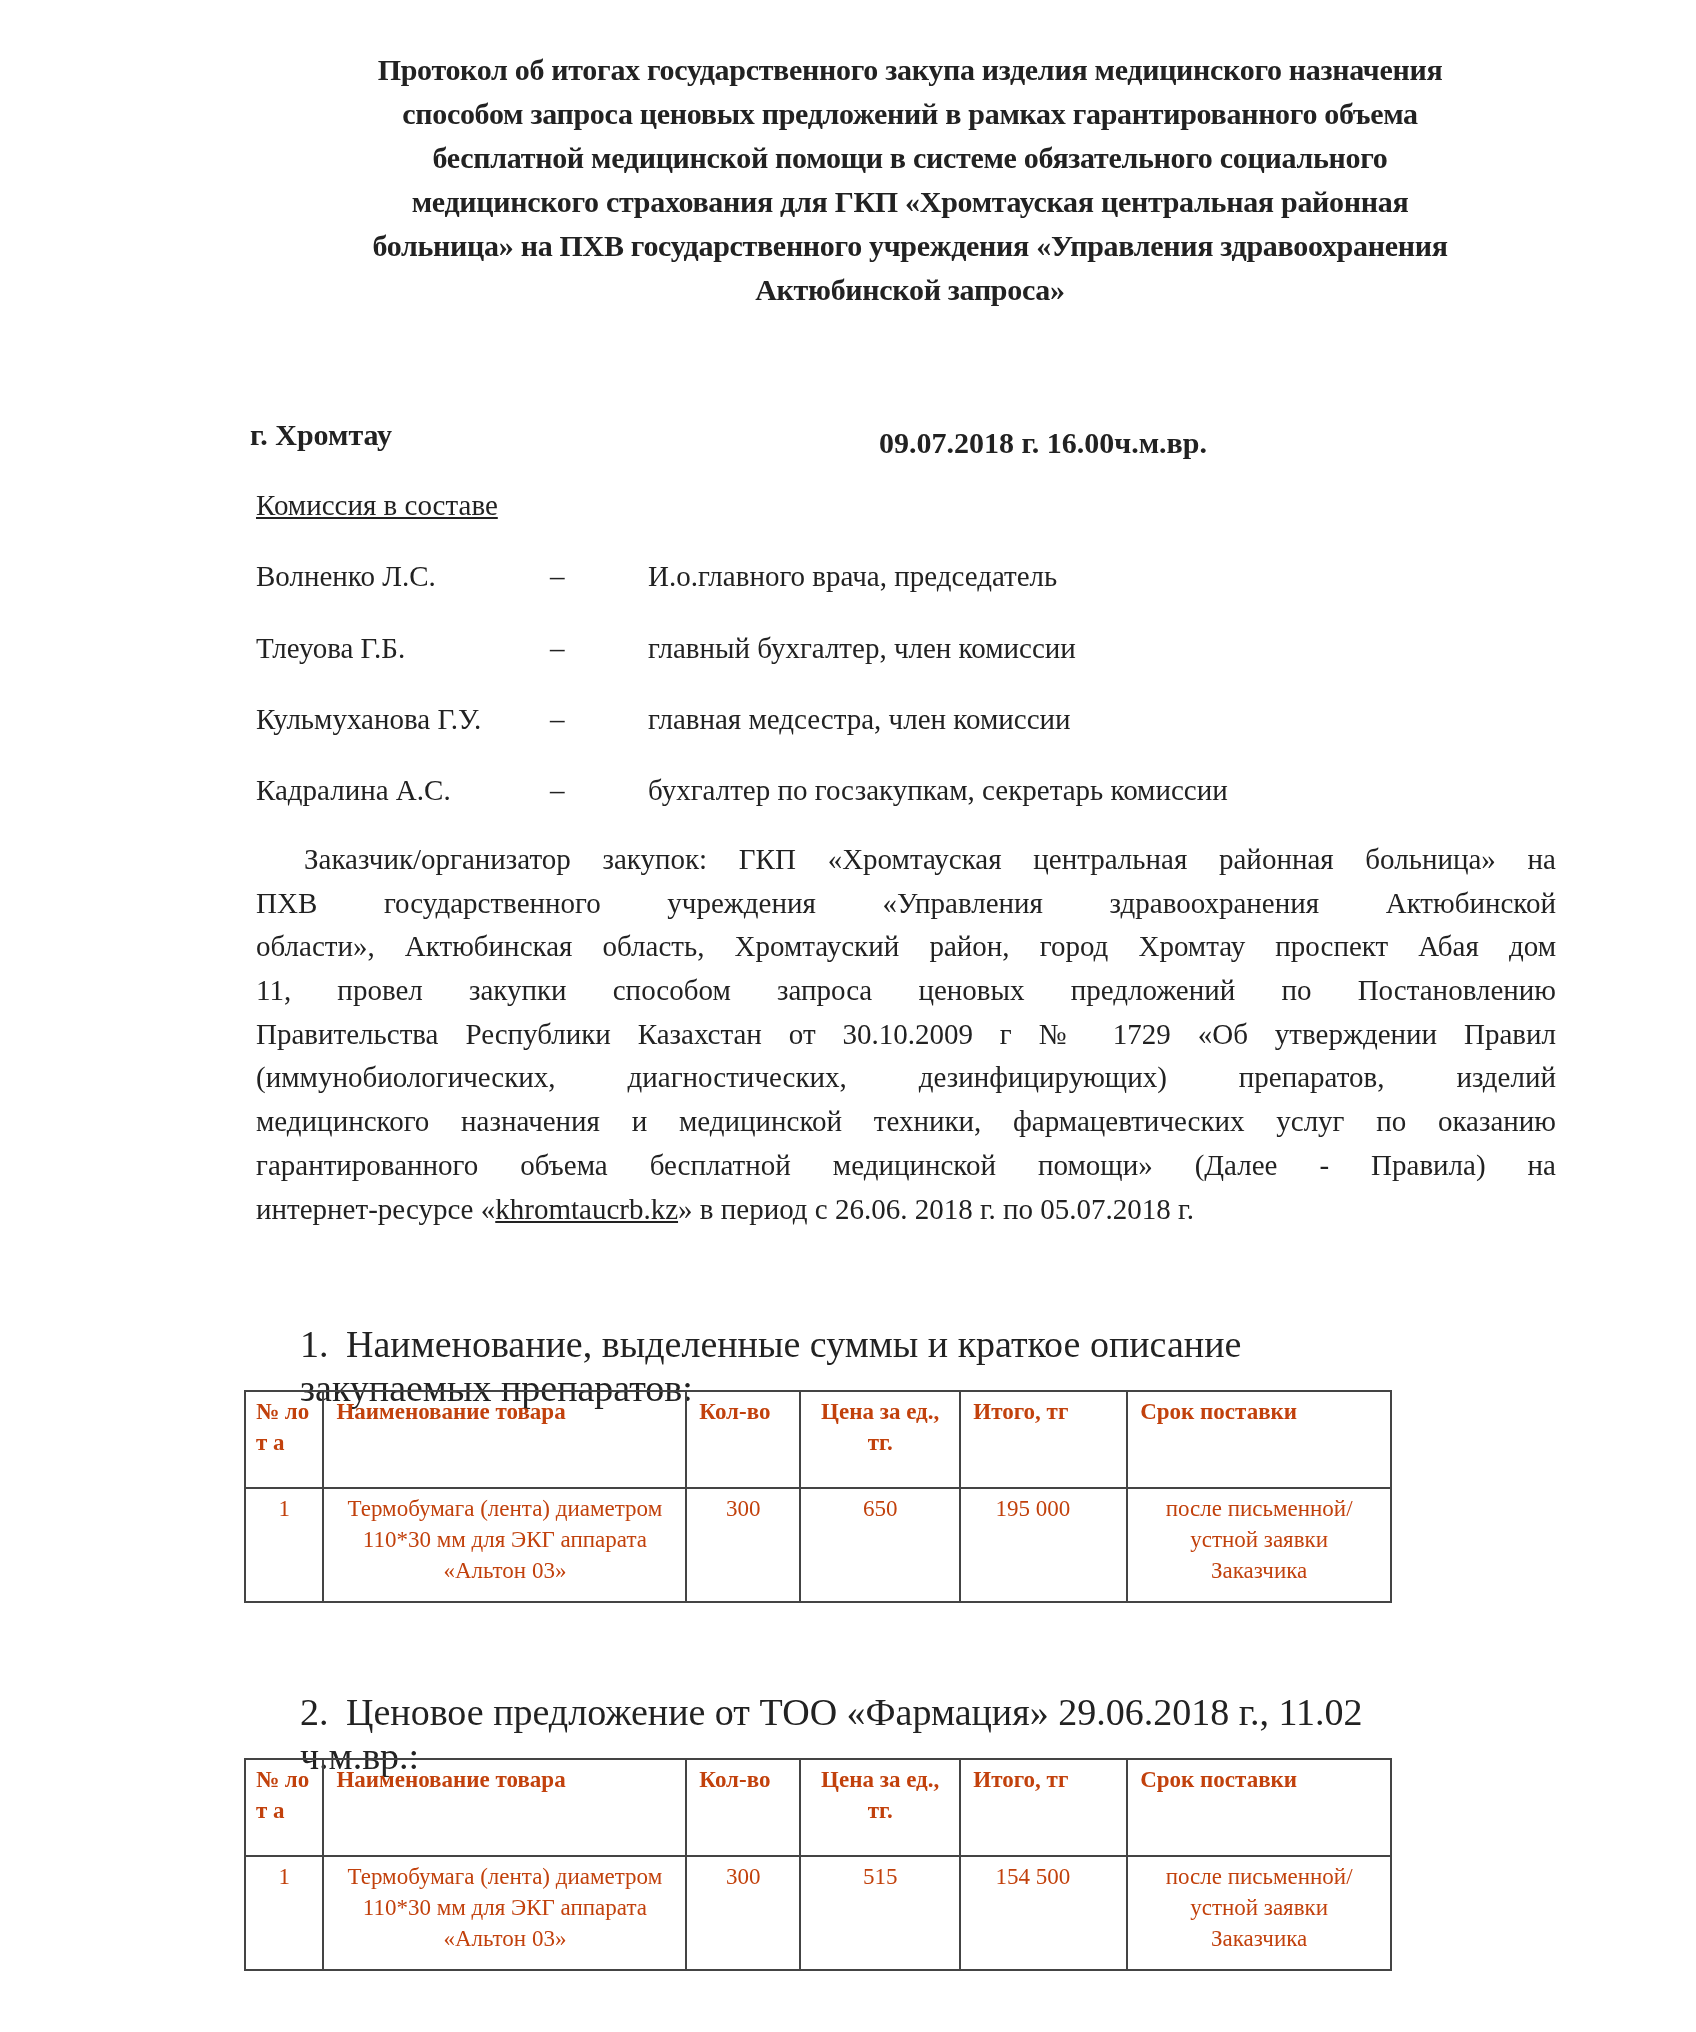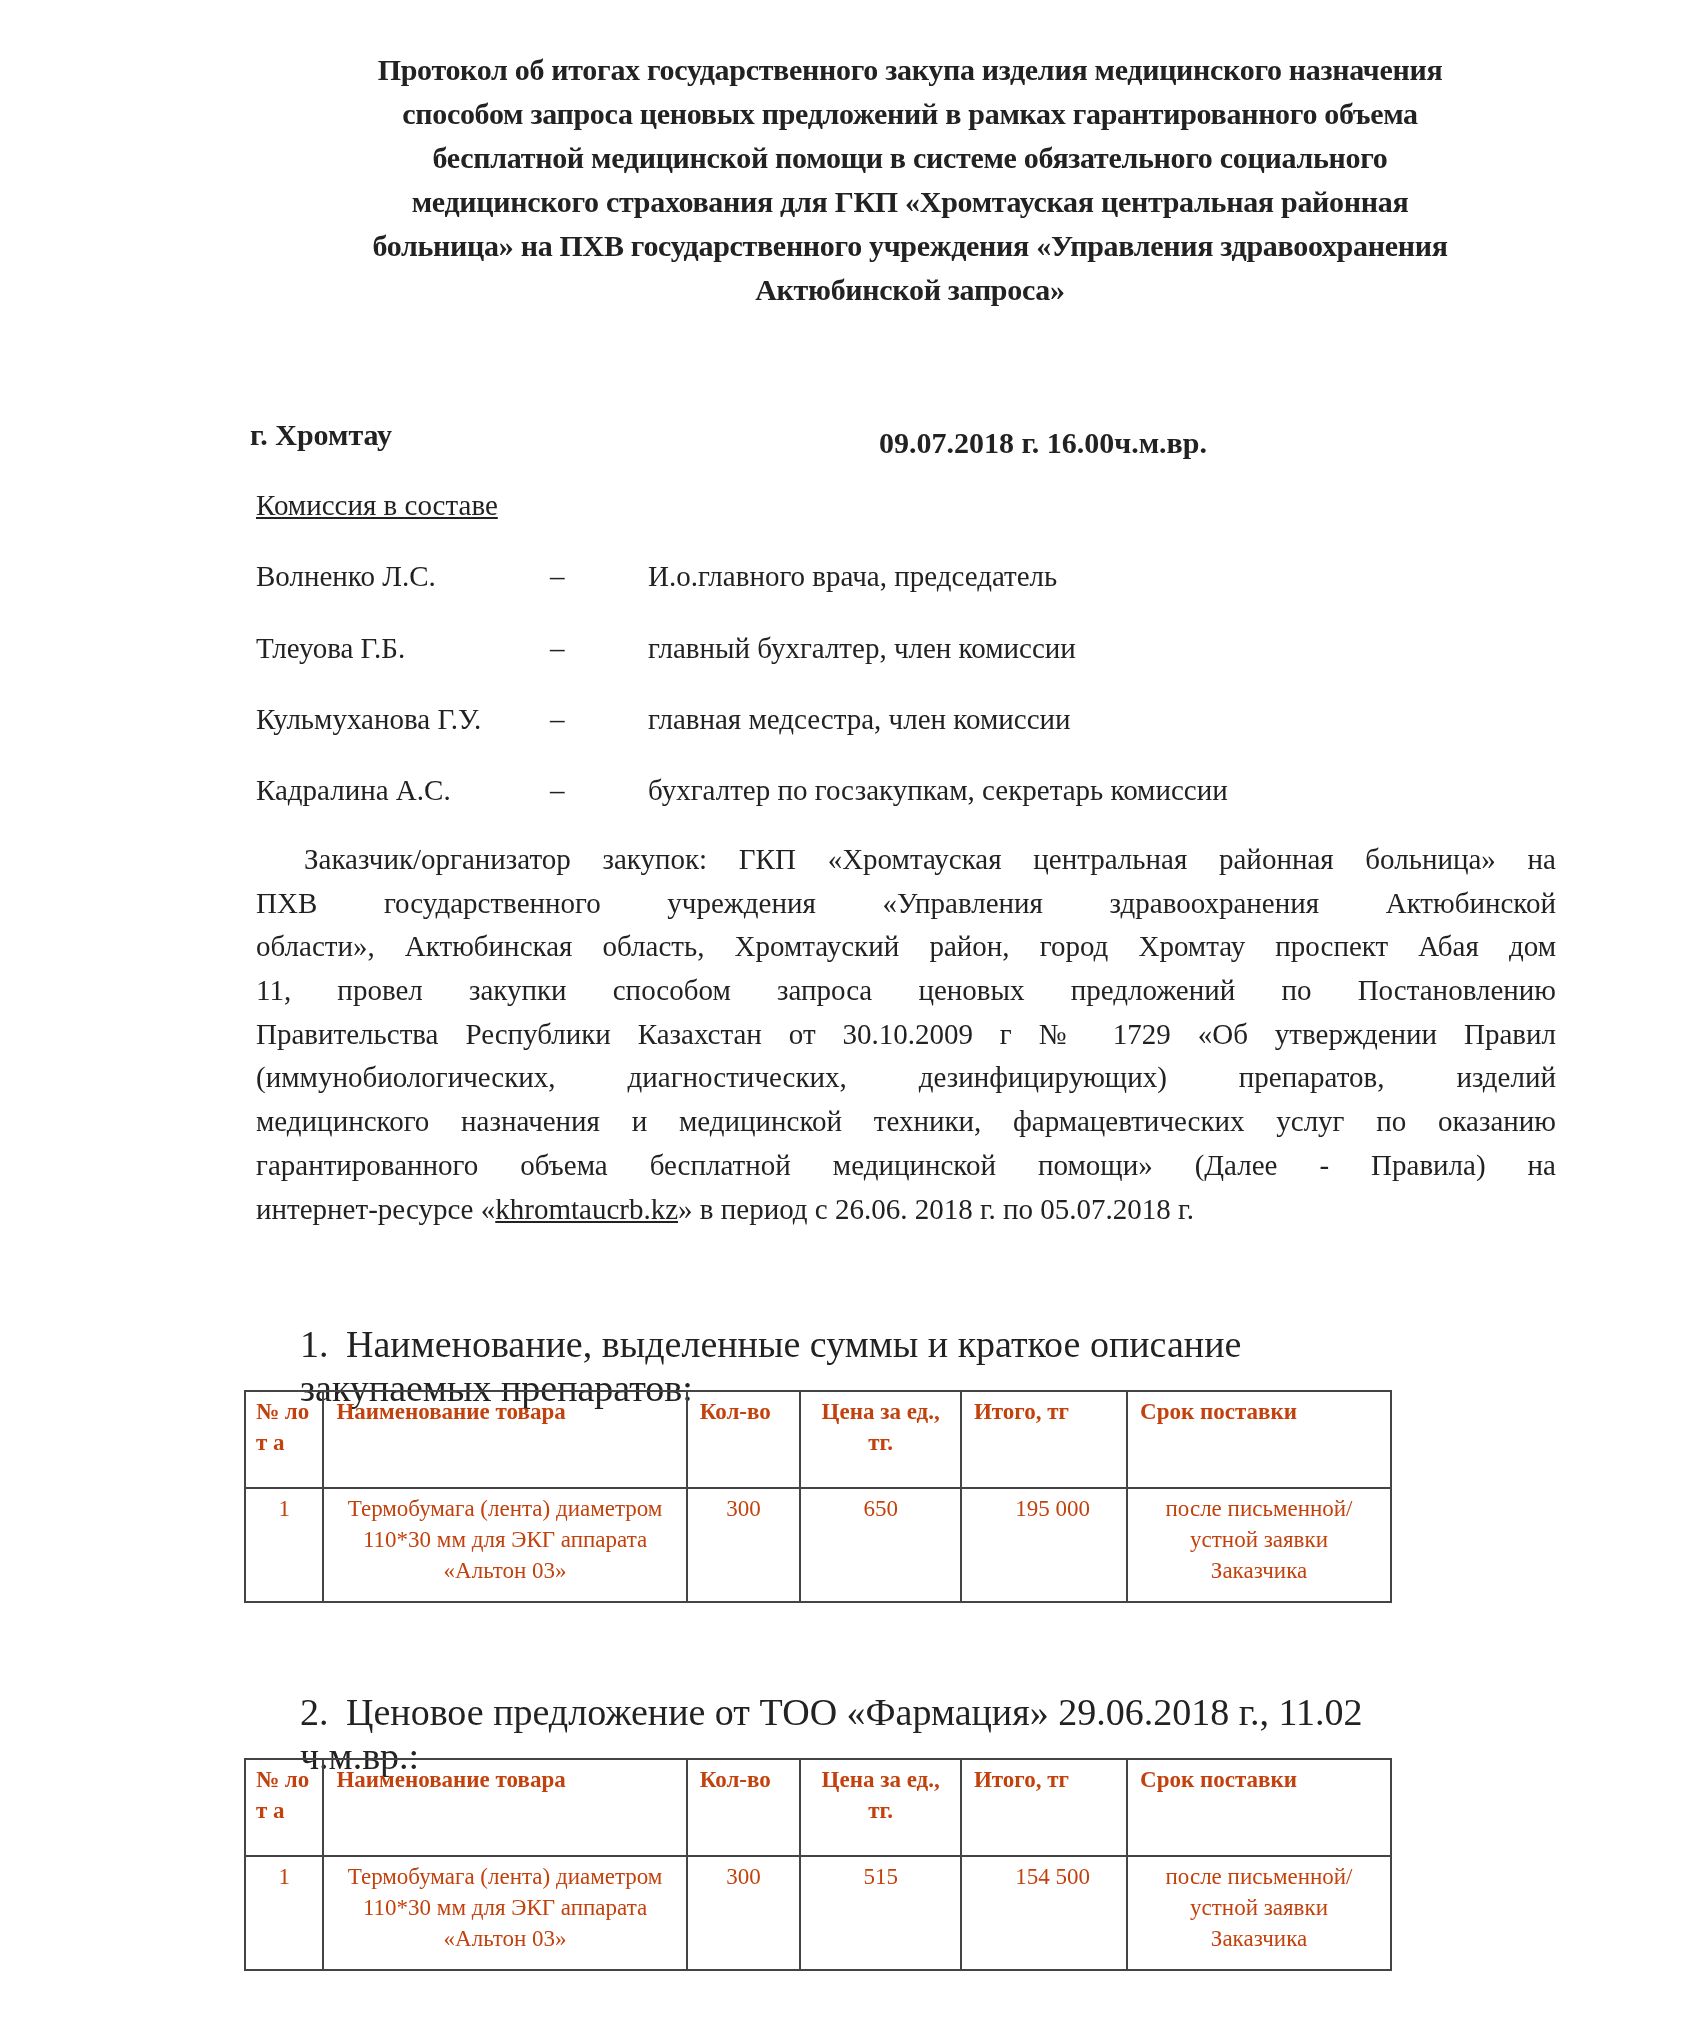--- a/index.html
+++ b/index.html
@@ -20,21 +20,21 @@
   .para .indent { padding-left: 48px; }
   .para a { color: #222; text-decoration: underline; }
   .section { position: absolute; left: 300px; font-size: 38px; color: #222; }
   .section .num { display: inline-block; width: 46px; }
   table.goods { position: absolute; left: 244px; border-collapse: collapse; font-size: 23px; color: #c2410c; }
   table.goods td, table.goods th { border: 2px solid #444; vertical-align: top; padding: 4px 12px; line-height: 31px; }
   table.goods th { font-weight: bold; text-align: left; height: 87px; }
   table.goods th.c { text-align: center; }
   table.goods td { height: 104px; }
   table.goods td.c { text-align: center; }
-  table.goods td.r { text-align: right; padding-right: 36px; }
+  table.goods td.r { text-align: right; padding-right: 56px; }
   table.goods td.l { text-align: center; }
   .t1 { top: 1390px; }
   .t2 { top: 1758px; }
   .t2 th { font-family: "Liberation Serif", serif; }
 </style>
 </head>
 <body>
 
 <div class="page">
 

